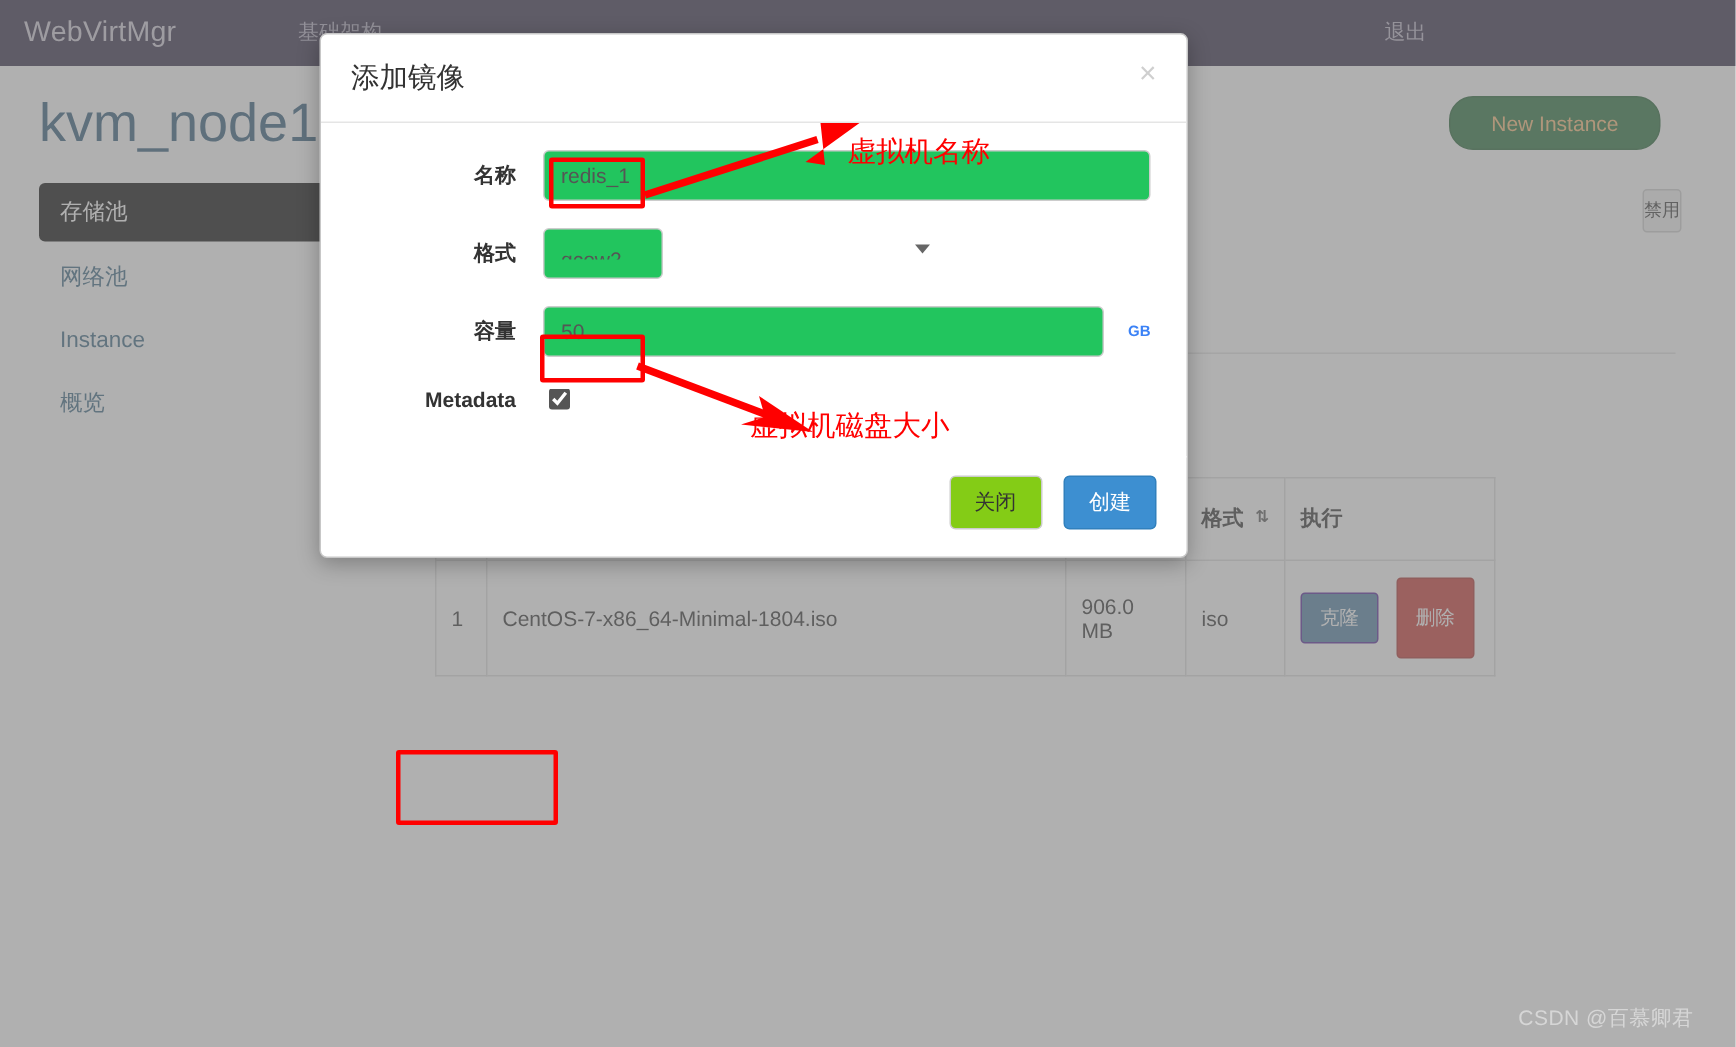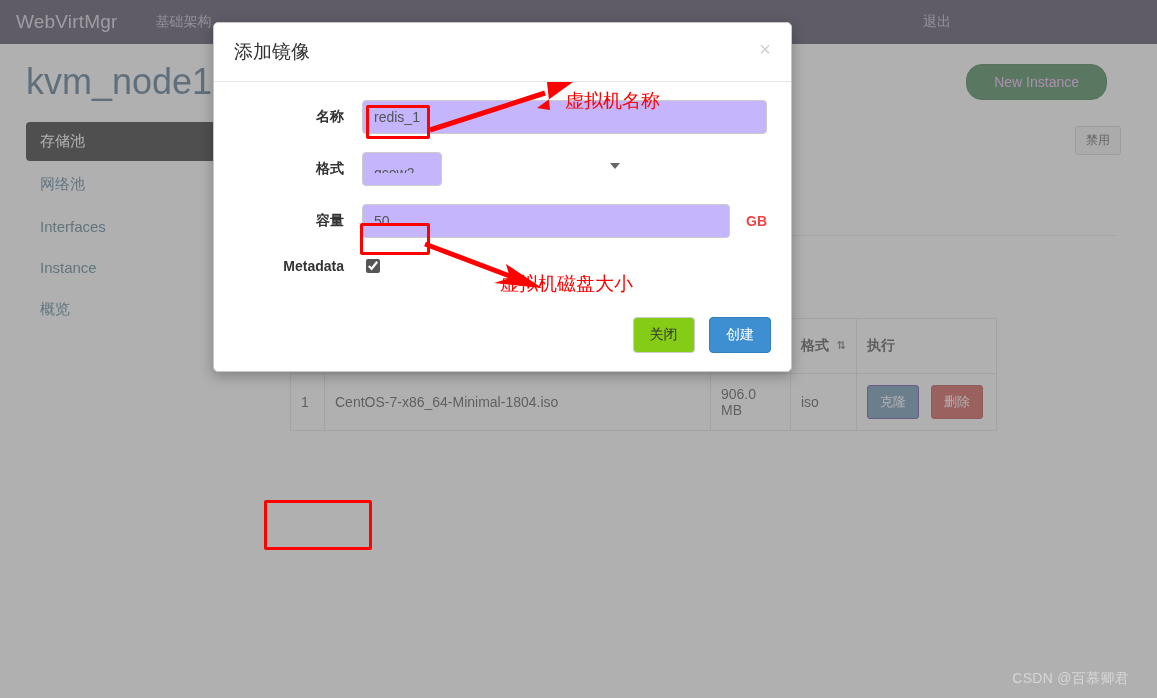--- a/index.html
+++ b/index.html
@@ -12,52 +12,53 @@
     position: relative;
   }
 
   
   #page { position:absolute; inset:0; background:#ffffff; }
 
   .navbar {
     height: 44px; background: #2b2240; color:#b9b5c4;
     display:flex; align-items:center; padding:0 16px;
     font-size: 17px;
+    gap: 43px;
   }
   .brand { font-size: 19px; color:#cfcbd8; margin-right:38px; letter-spacing:.2px; }
   .nav-link { font-size: 14px; color:#b0aabf; margin-right:18px; }
   .nav-right { margin-left:auto; margin-right: 190px; font-size:14px; color:#b8b2c6; }
 
   .page-head {
     display:flex; align-items:center; padding: 18px 26px 0 26px;
   }
   .page-title { font-size: 36px; color:#2c5777; font-weight:400; line-height:1.1; }
   .new-instance-btn {
-    margin-left:auto; background:#1e6b33; color:#f0abfc;
+    margin-left:auto; background:#1e6b33; color:#fdba74;
     border:1px solid #1a5c2c; border-radius:16px;
     font-size: 14px; padding: 9px 27px; margin-right: 24px;
   }
 
   .body-wrap { display:flex; padding: 16px 26px 0 26px; }
 
   
   .sidebar { width: 232px; flex: none; padding-top: 4px; }
   .side-item {
     display:block; padding: 10px 14px; font-size: 15px;
     color:#33627f; border-radius: 4px; margin-bottom: 4px;
   }
   .side-item.active { background:#000000; color:#ffffff; }
 
   
   .main { flex:1; padding-left: 18px; position:relative; }
   .row-line {
     display:flex; align-items:center; justify-content:space-between;
     font-size: 14px; color:#333; padding: 8px 10px 8px 14px;
   }
-  .btn-sm { font-size: 12px; padding: 5px 10px; border-radius:3px; border:1px solid #ccc; background:#f2f2f2; color:#333; }
+  .btn-sm { font-size: 12px; padding: 5px 0; border-radius:3px; border:1px solid #ccc; background:#f2f2f2; color:#333; }
 
   h2.section { font-size: 28px; color:#222; font-weight:400; margin: 26px 0 8px 14px; }
   .hr { border-top:1px solid #e2e2e2; margin: 6px 14px 18px 14px; }
 
   .add-img-btn {
     display:inline-block; background:#1e6b33; color:#ffffff;
     border:1px solid #1a5c2c; border-radius:4px;
     font-size: 14px; padding: 9px 16px;
   }
   .add-img-wrap { margin-left: 14px; display:inline-block; }
@@ -70,21 +71,21 @@
   table.vol th, table.vol td {
     border: 1px solid #dddddd; padding: 11px 10px; text-align:left; vertical-align:middle;
   }
   table.vol th { font-weight:bold; }
   .sort-ind { float:right; color:#555; font-size:11px; line-height:16px; }
   .col-num { width: 34px; }
   .col-size { width: 80px; }
   .col-fmt  { width: 66px; }
   .col-act  { width: 140px; }
   .btn-clone { background:#4a7ba0; color:#fff; border:1px solid #4c1d95; border-radius:3px; font-size:13px; padding:7px 12px; margin-right:8px; }
-  .btn-del   { background:#c9302c; color:#fff; border:1px solid #ac2925; border-radius:3px; font-size:13px; padding:7px 12px; }
+  .btn-del   { background:#c9302c; color:#fff; border:1px solid #ac2925; border-radius:3px; font-size:13px; padding:17px 12px; }
 
   
   #backdrop { position:absolute; inset:0; background:#808080; opacity:.62; }
 
   
   #modal {
     position:absolute; left: 213px; top: 22px; width: 579px;
     background:#ffffff; border:1px solid #c7c7c7; border-radius: 5px;
     box-shadow: 0 4px 14px rgba(0,0,0,.28);
   }
@@ -95,31 +96,31 @@
     background:none; border:none; line-height:1; padding:4px;
   }
   .modal-body { padding: 18px 24px 10px 24px; }
   .form-row { display:flex; align-items:center; margin-bottom: 18px; }
   .form-label {
     width: 124px; flex:none; text-align:right; padding-right:18px;
     font-size: 14px; font-weight:bold; color:#333;
   }
   .form-ctl {
     flex:1; height: 34px; border:1px solid #cccccc; border-radius:4px;
-    font-size: 14px; color:#555; padding: 12px 11px; background:#c4b5fd;
+    font-size: 14px; color:#555; padding: 12px 11px; background:#22c55e;
     font-family: "Liberation Sans", sans-serif;
   }
   select.form-ctl { height: 34px; max-width: 268px; -webkit-appearance:none; appearance:none;
      background-image: none; padding-right: 26px; }
   .select-wrap { position:relative; width:268px; }
   .select-wrap .caret {
     position:absolute; right:10px; top:11px; pointer-events:none;
     width:0;height:0;border-left:5px solid transparent;border-right:5px solid transparent;border-top:6px solid #666;
   }
-  .unit { margin-left: 16px; font-size:14px; font-weight:bold; color:#ef4444; }
+  .unit { margin-left: 16px; font-size:10px; font-weight:bold; color:#3b82f6; }
   .checkbox { width:14px;height:14px; accent-color:#555; }
   .modal-foot { padding: 12px 20px 18px 20px; text-align:right; border-top:1px solid #ffffff; }
   .btn-close { background:#84cc16; border:1px solid #cccccc; color:#333; font-size:14px; padding:8px 16px; border-radius:4px; margin-right:10px; }
   .btn-create { background:#3d8fd1; border:1px solid #3180bd; color:#fff; font-size:14px; padding:8px 16px; border-radius:4px; }
 
   
   .anno { position:absolute; color:#ff0000; font-size:19px; white-space:nowrap; }
   .red-box { position:absolute; border: 3px solid #ff0000; border-radius:2px; pointer-events:none; }
   .arrow-svg { position:absolute; pointer-events:none; }
 
@@ -142,21 +143,20 @@
   <div class="page-head">
     <div class="page-title">kvm_node1</div>
     <button class="new-instance-btn">New Instance</button>
   </div>
 
   <div class="body-wrap">
 
     <div class="sidebar">
       <a class="side-item active">存储池</a>
       <a class="side-item">网络池</a>
-      <a class="side-item">Interfaces</a>
       <a class="side-item">Instance</a>
       <a class="side-item">概览</a>
     </div>
 
     <div class="main">
 
       <div class="row-line">
         <span>随物理机启动</span>
         <button class="btn-sm">禁用</button>
       </div>

